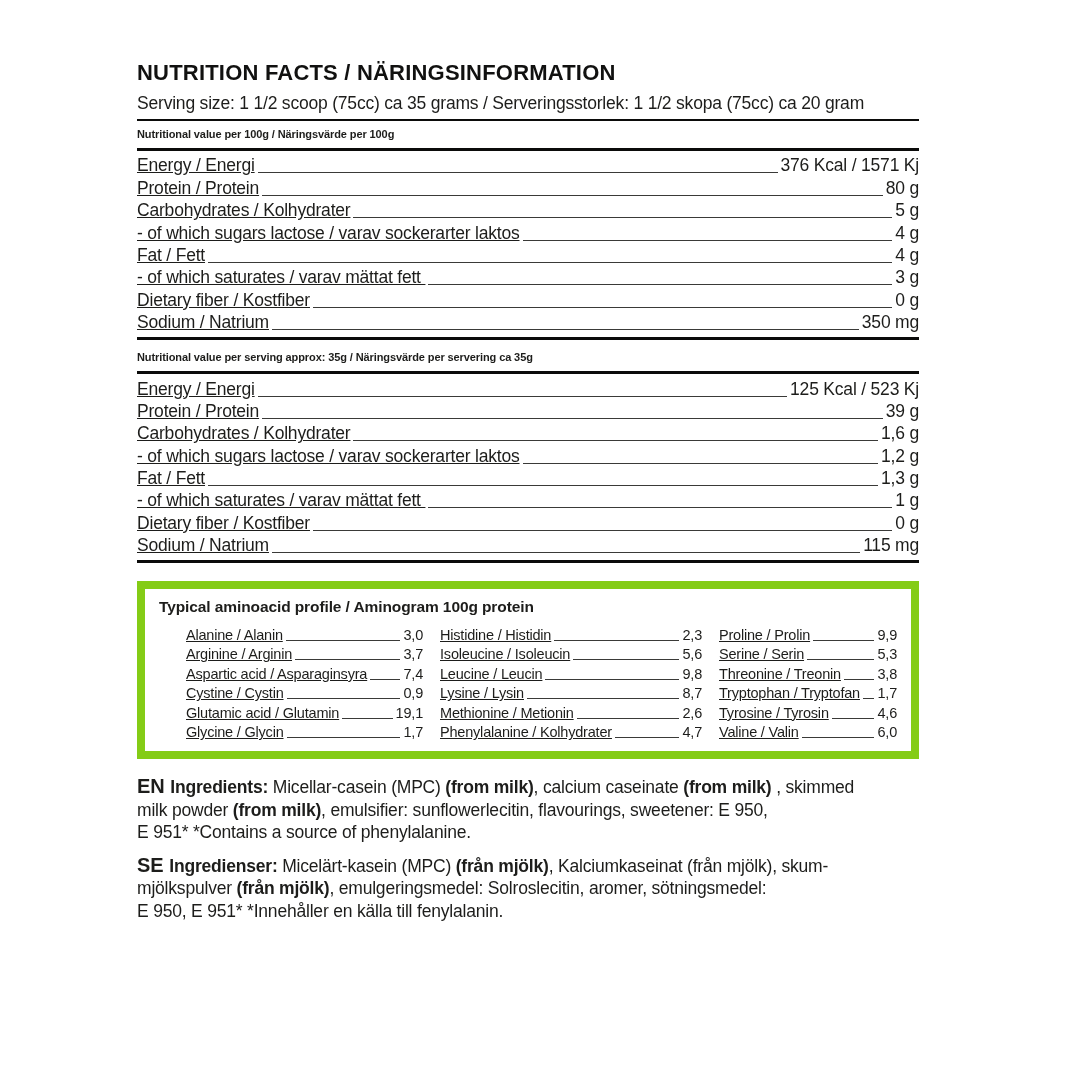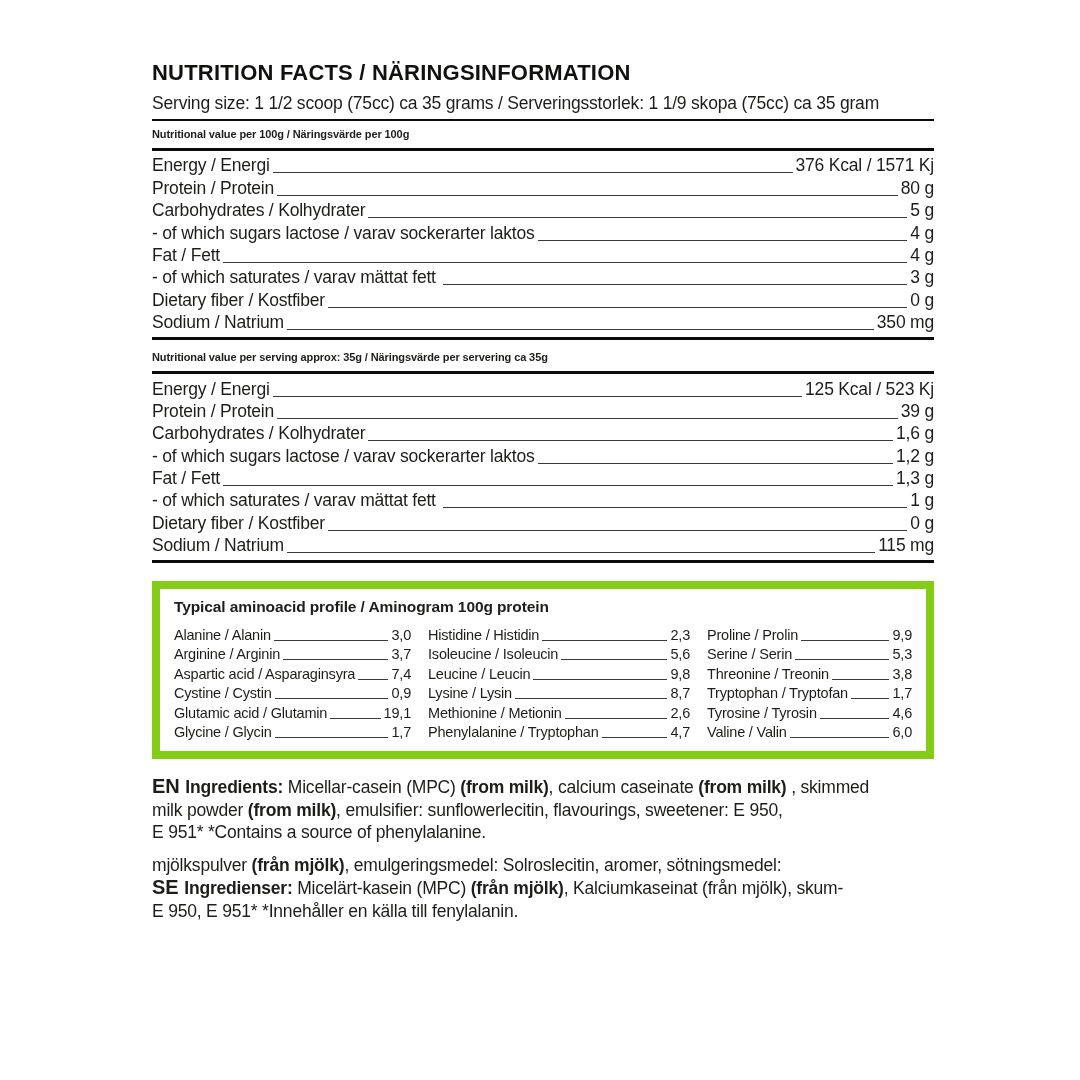--- a/index.html
+++ b/index.html
@@ -7,21 +7,21 @@
     padding: 0;
     width: 1080px;
     height: 1080px;
     background: #ffffff;
     font-family: "Liberation Sans", "DejaVu Sans", sans-serif;
     color: #1d1d1b;
     -webkit-font-smoothing: antialiased;
   }
   .page {
     position: absolute;
-    left: 152px;
+    left: 137px;
     top: 60px;
     width: 782px;
   }
   .title {
     margin: 0 0 6px 0;
     font-size: 22px;
     line-height: 26px;
     font-weight: 800;
     letter-spacing: 0.2px;
     color: #111110;
@@ -44,21 +44,21 @@
   .ntable + .ntable { margin-top: 0; }
   .ntable + .ntable .thead { border-top: none; padding-top: 7px; }
   .rows { padding: 3px 0 4px 0; }
   .row {
     display: flex;
     align-items: flex-end;
     font-size: 17.5px;
     height: 22.4px;
     letter-spacing: -0.2px;
   }
-  .row .label { white-space: pre; }
+  .row .label { white-space: pre; text-decoration: underline; }
   .row .leader {
     flex: 1;
     min-width: 8px;
     border-bottom: 1.5px solid #3a3a38;
     margin: 0 3px 3px 3px;
   }
   .row .value { white-space: pre; }
   .amino-box {
     margin-top: 18px;
     border: 8px solid #84cc16;
@@ -66,21 +66,21 @@
   }
   .amino-header {
     font-weight: bold;
     font-size: 15.5px;
     line-height: 19px;
     margin-bottom: 7px;
     letter-spacing: -0.1px;
   }
   .amino-cols { display: flex; gap: 17px; }
   .amino-col { display: block; }
-  .amino-col-1 { flex: 0 0 237px; }
+  .amino-col-1 { flex: 0 0 237px; margin-left: 27px; }
   .amino-col-2 { flex: 0 0 262px; text-align: center; }
   .amino-col-3 { flex: 1 1 auto; }
   .amino-col .row { font-size: 14.5px; height: 19.5px; letter-spacing: -0.2px; }
   .amino-col .row .leader { border-bottom-width: 1.3px; margin-bottom: 2px; }
   .ingredients {
     margin: 16px 0 0 0;
     width: 800px;
     font-size: 17.5px;
     line-height: 22.5px;
     letter-spacing: -0.2px;
@@ -91,21 +91,21 @@
   .seg-p { font-weight: 800; font-size: 20px; letter-spacing: 0; }
 </style>
 </head>
 <body>
 
 <div class="page">
 
   <h1 class="title">NUTRITION FACTS / NÄRINGSINFORMATION</h1>
 
   <div class="intro">
-    <div class="intro-line">Serving size: 1 1/2 scoop (75cc) ca 35 grams / Serveringsstorlek: 1 1/9 skopa (75cc) ca 35 gram</div>
+    <div class="intro-line">Serving size: 1 1/2 scoop (75cc) ca 35 grams / Serveringsstorlek: 1 1/2 skopa (75cc) ca 20 gram</div>
   </div>
 
   <section class="ntable">
     <div class="thead">Nutritional value per 100g / Näringsvärde per 100g</div>
     <div class="rows">
         <div class="row">
           <span class="label">Energy / Energi</span>
           <span class="leader"></span>
           <span class="value">376 Kcal / 1571 Kj</span>
         </div>
@@ -248,21 +248,21 @@
             <span class="label">Lysine / Lysin</span>
             <span class="leader"></span>
             <span class="value">8,7</span>
           </div>
           <div class="row">
             <span class="label">Methionine / Metionin</span>
             <span class="leader"></span>
             <span class="value">2,6</span>
           </div>
           <div class="row">
-            <span class="label">Phenylalanine / Tryptophan</span>
+            <span class="label">Phenylalanine / Kolhydrater</span>
             <span class="leader"></span>
             <span class="value">4,7</span>
           </div>
         </div>
       <div class="amino-col amino-col-3">
           <div class="row">
             <span class="label">Proline / Prolin</span>
             <span class="leader"></span>
             <span class="value">9,9</span>
           </div>
@@ -294,18 +294,18 @@
         </div>
     </div>
   </section>
 
   <p class="ingredients">
       <span class="rich-line"><span class="seg-p">EN </span><span class="seg-b">Ingredients: </span><span>Micellar-casein (MPC) </span><span class="seg-b">(from milk)</span><span>, calcium caseinate </span><span class="seg-b">(from milk)</span><span> , skimmed</span></span>
       <span class="rich-line"><span>milk powder </span><span class="seg-b">(from milk)</span><span>, emulsifier: sunflowerlecitin, flavourings, sweetener: E 950,</span></span>
       <span class="rich-line"><span>E 951* *Contains a source of phenylalanine.</span></span>
     </p>
   <p class="ingredients">
+      <span class="rich-line"><span class="seg-p">SE </span><span class="seg-b">Ingredienser: </span><span>Micelärt-kasein (MPC) </span><span class="seg-b">(från mjölk)</span><span>, Kalciumkaseinat (från mjölk), skum-</span></span>
       <span class="rich-line"><span>mjölkspulver </span><span class="seg-b">(från mjölk)</span><span>, emulgeringsmedel: Solroslecitin, aromer, sötningsmedel:</span></span>
-      <span class="rich-line"><span class="seg-p">SE </span><span class="seg-b">Ingredienser: </span><span>Micelärt-kasein (MPC) </span><span class="seg-b">(från mjölk)</span><span>, Kalciumkaseinat (från mjölk), skum-</span></span>
       <span class="rich-line"><span>E 950, E 951* *Innehåller en källa till fenylalanin.</span></span>
     </p>
 
 </div>
 
 </body></html>

